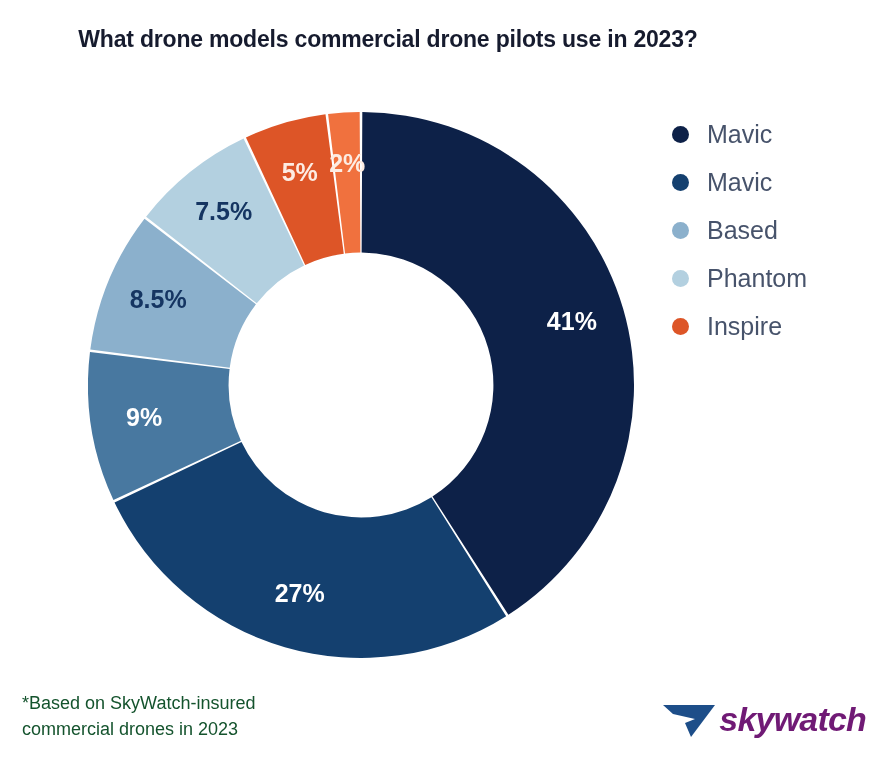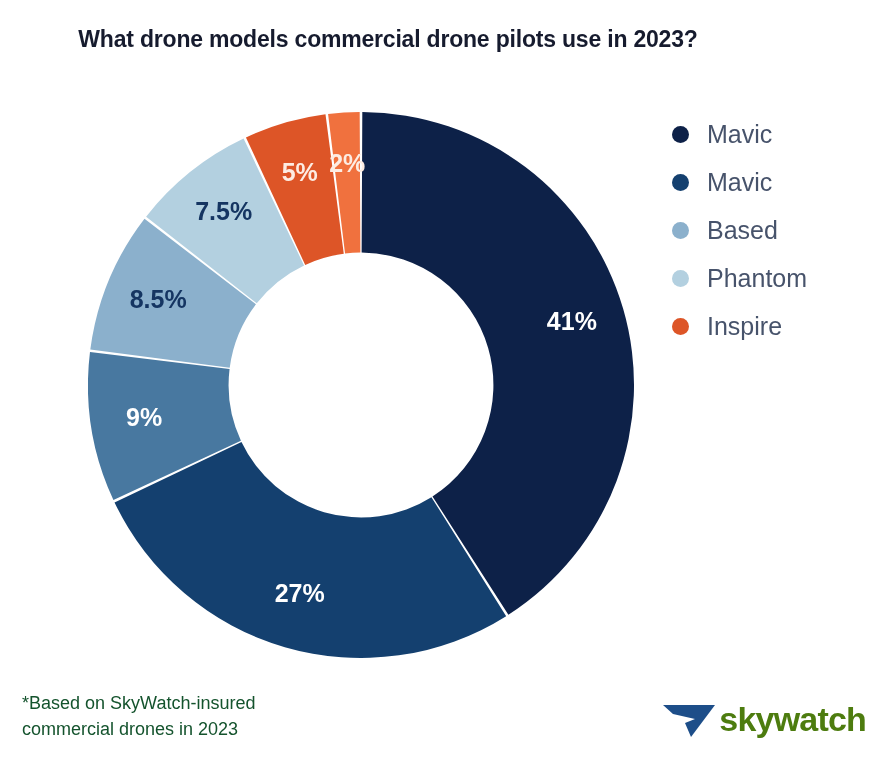--- a/index.html
+++ b/index.html
@@ -89,24 +89,25 @@
     display: flex;
     align-items: center;
     height: 42px;
   }
   #logo-mark {
     display: block;
   }
   #logo-text {
     font-size: 34px;
     font-weight: bold;
-    color: #4d7c0f;
+    color: #701a75;
     letter-spacing: -0.8px;
     margin-left: 2px;
     line-height: 1;
+    font-style: italic;
   }
 </style>
 </head>
 <body>
 
 <div id="chart-title">What drone models commercial drone pilots use in 2023?</div>
 
 <div id="donut-wrap">
   <svg id="donut-svg" viewBox="0 0 546 546">
     <g id="slices">

